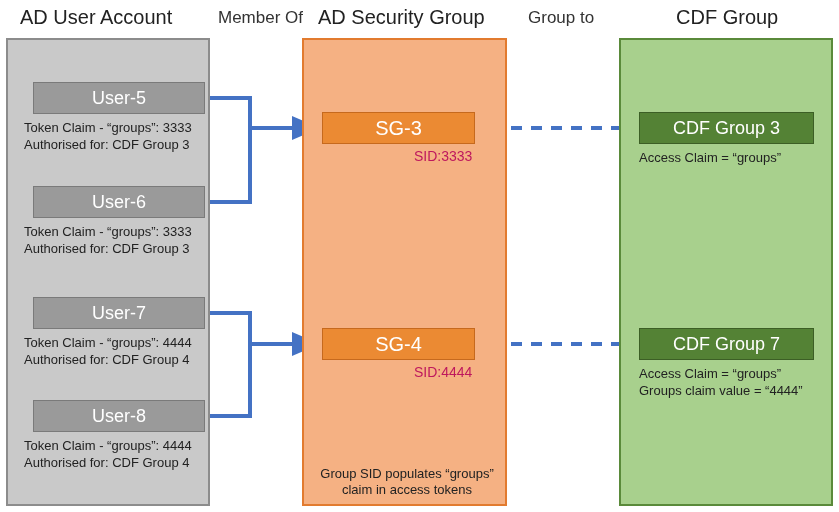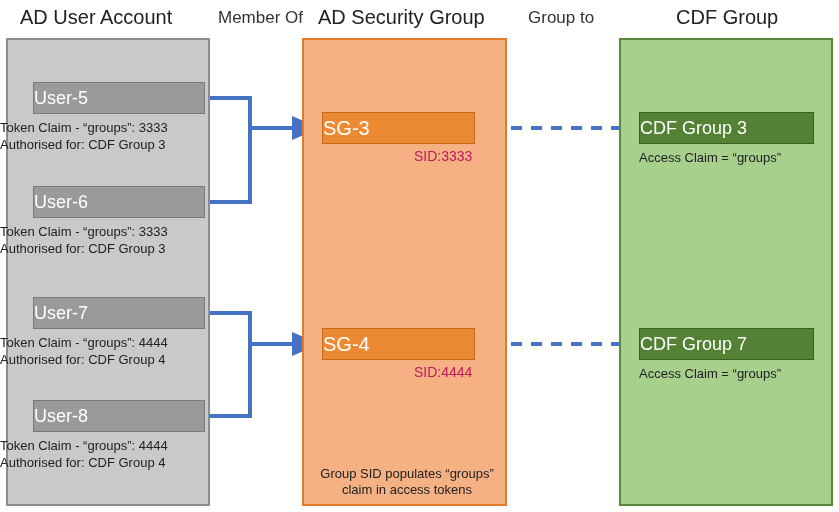--- a/index.html
+++ b/index.html
@@ -31,35 +31,36 @@
     border: 2px solid;
   }
   .panel-grey   { left: 6px;   width: 204px; background: #c9c9c9; border-color: #8c8c8c; }
   .panel-orange { left: 302px; width: 205px; background: #f5b183; border-color: #e27b2f; }
   .panel-green  { left: 619px; width: 214px; background: #a8d08d; border-color: #5a8a3a; }
 
   .user-box, .sg-box, .cdf-box {
     position: absolute;
     height: 32px;
     line-height: 30px;
+    text-align: center;
     color: #fff;
     font-size: 18px;
     border: 1px solid;
   }
   .user-box { left: 33px; width: 172px; background: #9a9a9a; border-color: #7a7a7a; }
   .sg-box   { left: 322px; width: 153px; background: #eb8a33; border-color: #c6691d; font-size: 20px; font-weight: 500; }
   .cdf-box  { left: 639px; width: 175px; background: #548235; border-color: #3c5f25; font-size: 18px; }
 
   .meta {
     position: absolute;
     font-size: 13px;
     color: #222;
     line-height: 17px;
   }
-  .meta-left  { left: 0; width: 198px; }
+  .meta-left  { left: 24px; width: 198px; }
   .meta-right { left: 639px; width: 200px; }
   .sid-label  { position: absolute; left: 414px; font-size: 14px; color: #be185d; }
 
   .footer-orange {
     position: absolute;
     left: 312px;
     width: 190px;
     top: 466px;
     font-size: 13px;
     color: #222;
@@ -137,13 +138,14 @@
 <div class="footer-orange">Group SID populates “groups” claim in access tokens</div>
 
 <div class="cdf-box" style="top:112px">CDF Group 3</div>
 <div class="meta meta-right" style="top:149px">
   <div>Access Claim = “groups”</div>
 </div>
 
 <div class="cdf-box" style="top:328px">CDF Group 7</div>
 <div class="meta meta-right" style="top:365px">
   <div>Access Claim = “groups”</div>
+  <div>Groups claim value = “4444”</div>
 </div>
 
 </body></html>

